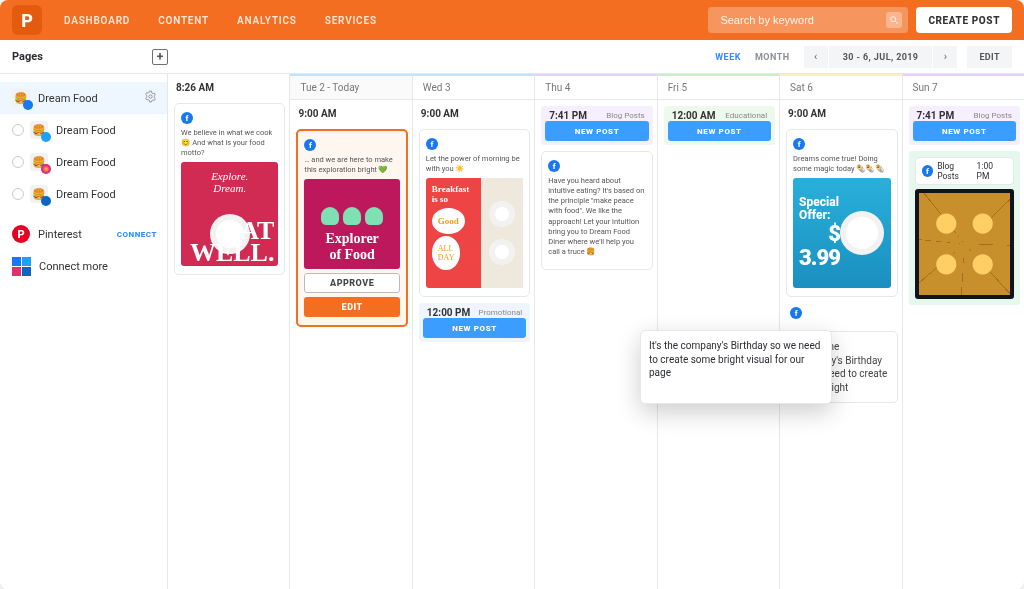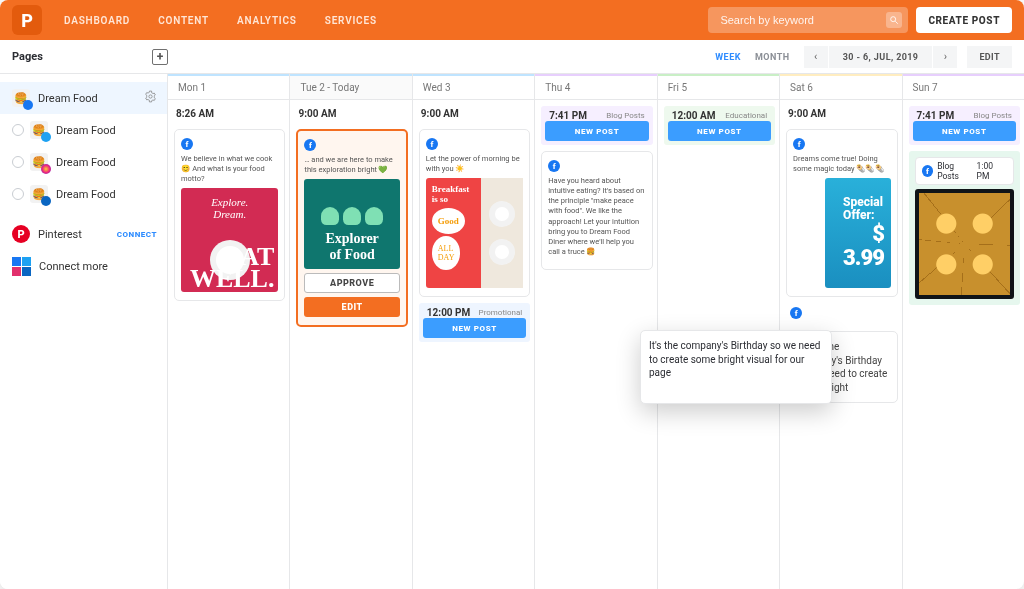--- a/index.html
+++ b/index.html
@@ -201,38 +201,38 @@
     background:
       radial-gradient(circle at 30% 30%,#ffcf66 0 10%,transparent 11%),
       radial-gradient(circle at 70% 30%,#ffcf66 0 10%,transparent 11%),
       radial-gradient(circle at 30% 70%,#ffcf66 0 10%,transparent 11%),
       radial-gradient(circle at 70% 70%,#ffcf66 0 10%,transparent 11%),
       repeating-conic-gradient(#c8902d 0 45deg,#a56f1a 45deg 46deg),
       #101418;
     border:4px solid #101418;
   }
   .special-offer{
-    background:linear-gradient(#29b0da,#1a8fc0);border-radius:3px;padding:18px;color:#fff;
-    display:flex;align-items:center;justify-content:space-between;height:110px;margin-left:32px;
+    background:linear-gradient(#29b0da,#1a8fc0);border-radius:3px;padding:6px;color:#fff;
+    display:flex;align-items:center;justify-content:space-between;height:110px;
   }
   .special-offer .txt{font-size:12px;font-weight:800;line-height:1.1;}
   .special-offer .txt .price{font-size:22px;font-weight:900;letter-spacing:-1px;}
   .breakfast{
     background:#ef4444;border-radius:3px;height:110px;display:flex;align-items:stretch;color:#fff;
   }
   .breakfast .l{flex:1;padding:6px;font-family:serif;}
   .breakfast .l .bubble{display:inline-block;border-radius:50%;background:#fff;color:#f59e0b;padding:8px 6px;font-size:9px;margin-top:4px;}
   .breakfast .r{flex:1;background:#efe8dd;display:flex;flex-direction:column;gap:4px;align-items:center;justify-content:center;}
   .img-eatwell{
     background:#d22b53;border-radius:3px;height:104px;color:#fff;position:relative;overflow:hidden;
     display:flex;flex-direction:column;justify-content:space-between;padding:8px;
   }
   .img-eatwell .big{position:absolute;right:4px;bottom:2px;font-family:Georgia,serif;font-weight:900;font-size:26px;line-height:.85;text-align:right;}
   .img-explorer{
-    background:#0f766e;border-radius:3px;height:90px;display:flex;flex-direction:column;justify-content:flex-end;
+    background:#be185d;border-radius:3px;height:90px;display:flex;flex-direction:column;justify-content:flex-end;
     color:#fff;text-align:center;padding:6px;font-family:Georgia,serif;
   }
   .cupcakes{display:flex;gap:4px;justify-content:center;margin-bottom:6px;}
   .cupcake{width:18px;height:18px;border-radius:50% 50% 30% 30%;background:#7fe0b4;}
 
   .gear svg{width:13px;height:13px;stroke:#888;fill:none;stroke-width:1.5;}
 </style>
 </head>
 <body>
 
@@ -315,21 +315,20 @@
           <span></span>
           <span></span>
         </span>
       <span>Connect more</span>
     </div>
   </div>
 
   <div class="calendar">
 
     <div class="daycol">
-      <div class="dayhdr bar-light-blue">Mon 1</div>
       <div class="daybody">
         <div class="card-time">8:26 AM</div>
         <div class="card">
           <div class="fb-dot">f</div>
           <div class="card-text">We believe in what we cook 😊 And what is your food motto?</div>
           <div class="card-img img-eatwell">
             <div style="font-style:italic;font-family:Georgia,serif;font-size:11px;white-space:pre-line">Explore.
 Dream.</div>
             <div class="plate"></div>
             <div class="big" style="white-space:pre-line">EAT

